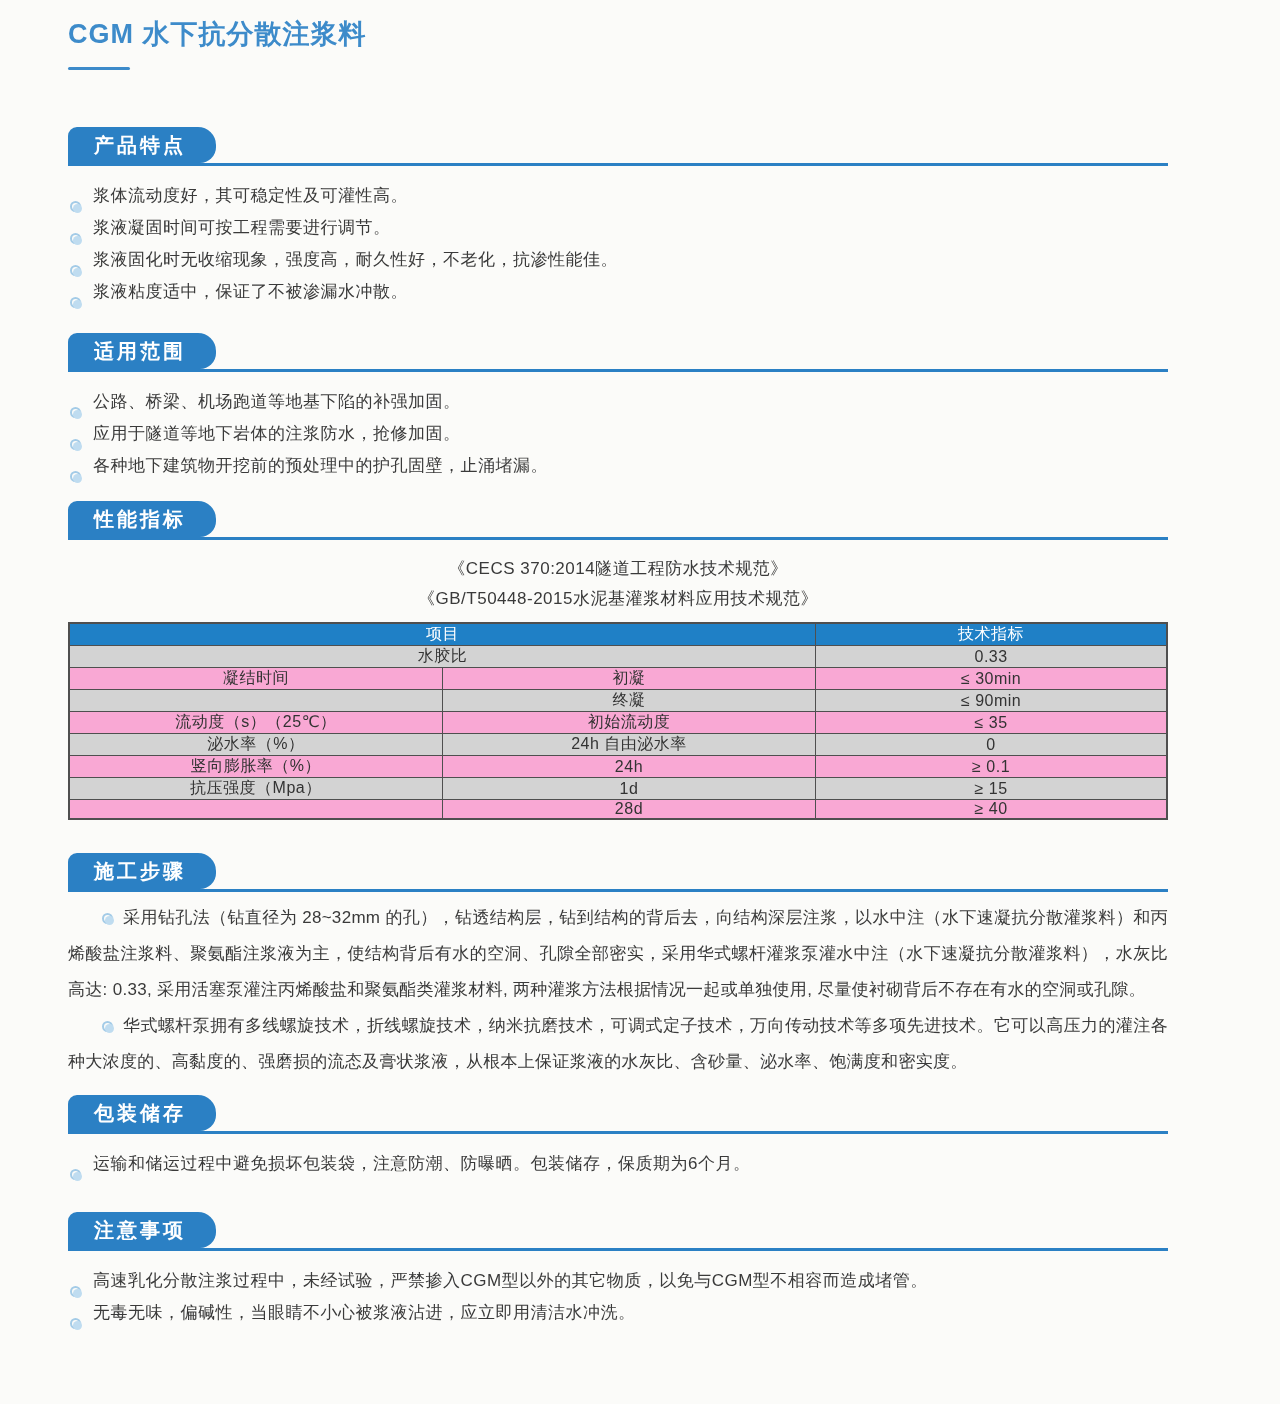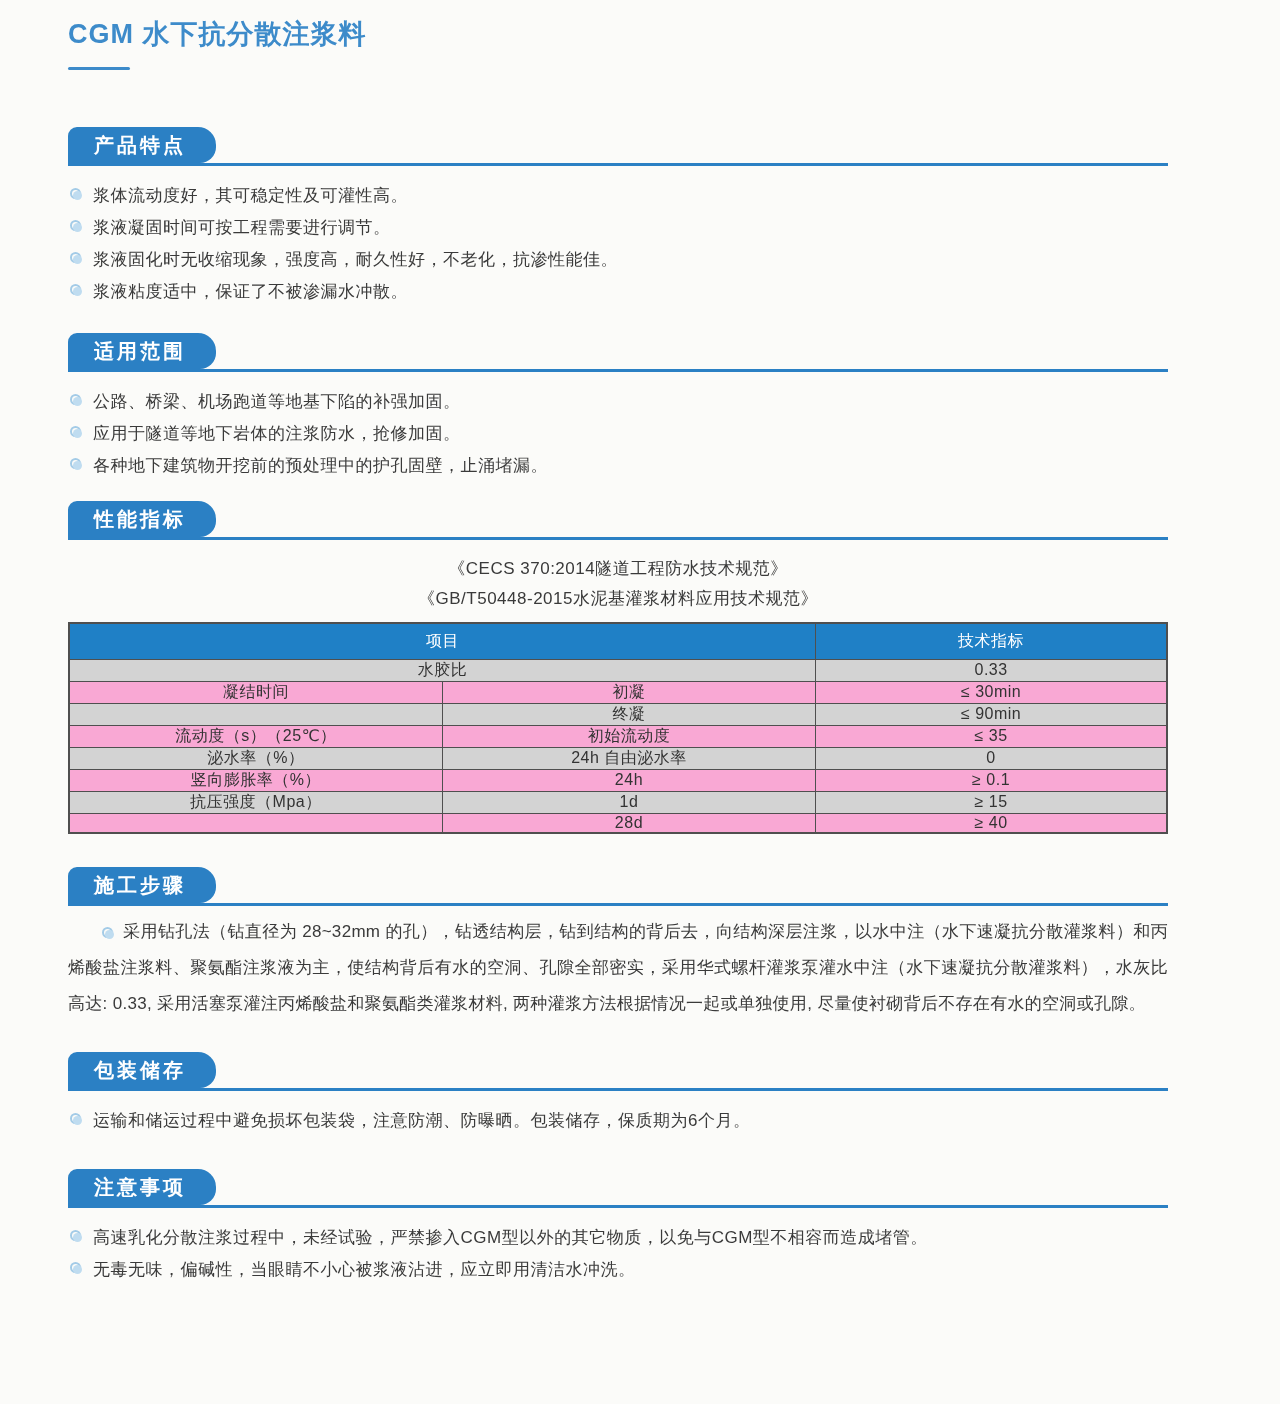--- a/index.html
+++ b/index.html
@@ -56,30 +56,30 @@
     line-height:36px;
     height:36px;
     padding:0 30px 0 26px;
     border-radius:9px 18px 16px 0;
     vertical-align:bottom;
   }
   .mt-features{margin-top:57px;}
   .mt-scope{margin-top:25px;}
   .mt-perf{margin-top:19px;}
   .mt-steps{margin-top:33px;}
-  .mt-pack{margin-top:30px;}
+  .mt-pack{margin-top:15px;}
   .mt-notes{margin-top:32px;}
   
   ul.bullets{
     list-style:none;
     margin-top:14px;
   }
   ul.bullets li{
     display:flex;
-    align-items:flex-start;
+    align-items:flex-end;
     font-size:17px;
     line-height:32px;
     letter-spacing:0.5px;
   }
   .bullet{
     flex:0 0 auto;
     display:inline-block;
     width:11px;height:11px;
     border:2px solid var(--bullet_ring);
     border-radius:50%;
@@ -121,21 +121,21 @@
     vertical-align:middle;
     font-size:16px;
     font-weight:normal;
     letter-spacing:0.5px;
     color:#333;
     padding:0 6px;
   }
   table.perf tr.head th{
     background:var(--table_header_blue);
     color:#ffffff;
-    height:36px;
+    height:22px;
   }
   table.perf tr.gray td{background:var(--row_gray);}
   table.perf tr.white td{background:#f9a8d4;}
   
   .paras{margin-top:8px;}
   .paras p{
     font-size:17px;
     line-height:36px;
     text-align:justify;
     text-indent:2em;
@@ -259,20 +259,23 @@
 
   <div class="sec-head mt-steps">
     <div class="sec-tab">
       <span>施工步骤</span>
     </div>
   </div>
   <div class="paras">
     <p>
       <span class="bullet inline"></span><span>采用钻孔法（钻直径为 28~32mm 的孔），钻透结构层，钻到结构的背后去，向结构深层注浆，以水中注（水下速凝抗分散灌浆料）和丙烯酸盐注浆料、聚氨酯注浆液为主，使结构背后有水的空洞、孔隙全部密实，采用华式螺杆灌浆泵灌水中注（水下速凝抗分散灌浆料），水灰比高达: 0.33, 采用活塞泵灌注丙烯酸盐和聚氨酯类灌浆材料, 两种灌浆方法根据情况一起或单独使用, 尽量使衬砌背后不存在有水的空洞或孔隙。</span>
     </p>
+    <p>
+      <span class="bullet inline"></span><span>华式螺杆泵拥有多线螺旋技术，折线螺旋技术，纳米抗磨技术，可调式定子技术，万向传动技术等多项先进技术。它可以高压力的灌注各种大浓度的、高黏度的、强磨损的流态及膏状浆液，从根本上保证浆液的水灰比、含砂量、泌水率、饱满度和密实度。</span>
+    </p>
   </div>
 
   <div class="sec-head mt-pack">
     <div class="sec-tab">
       <span>包装储存</span>
     </div>
   </div>
   <ul class="bullets">
     <li>
       <span class="bullet"></span>

